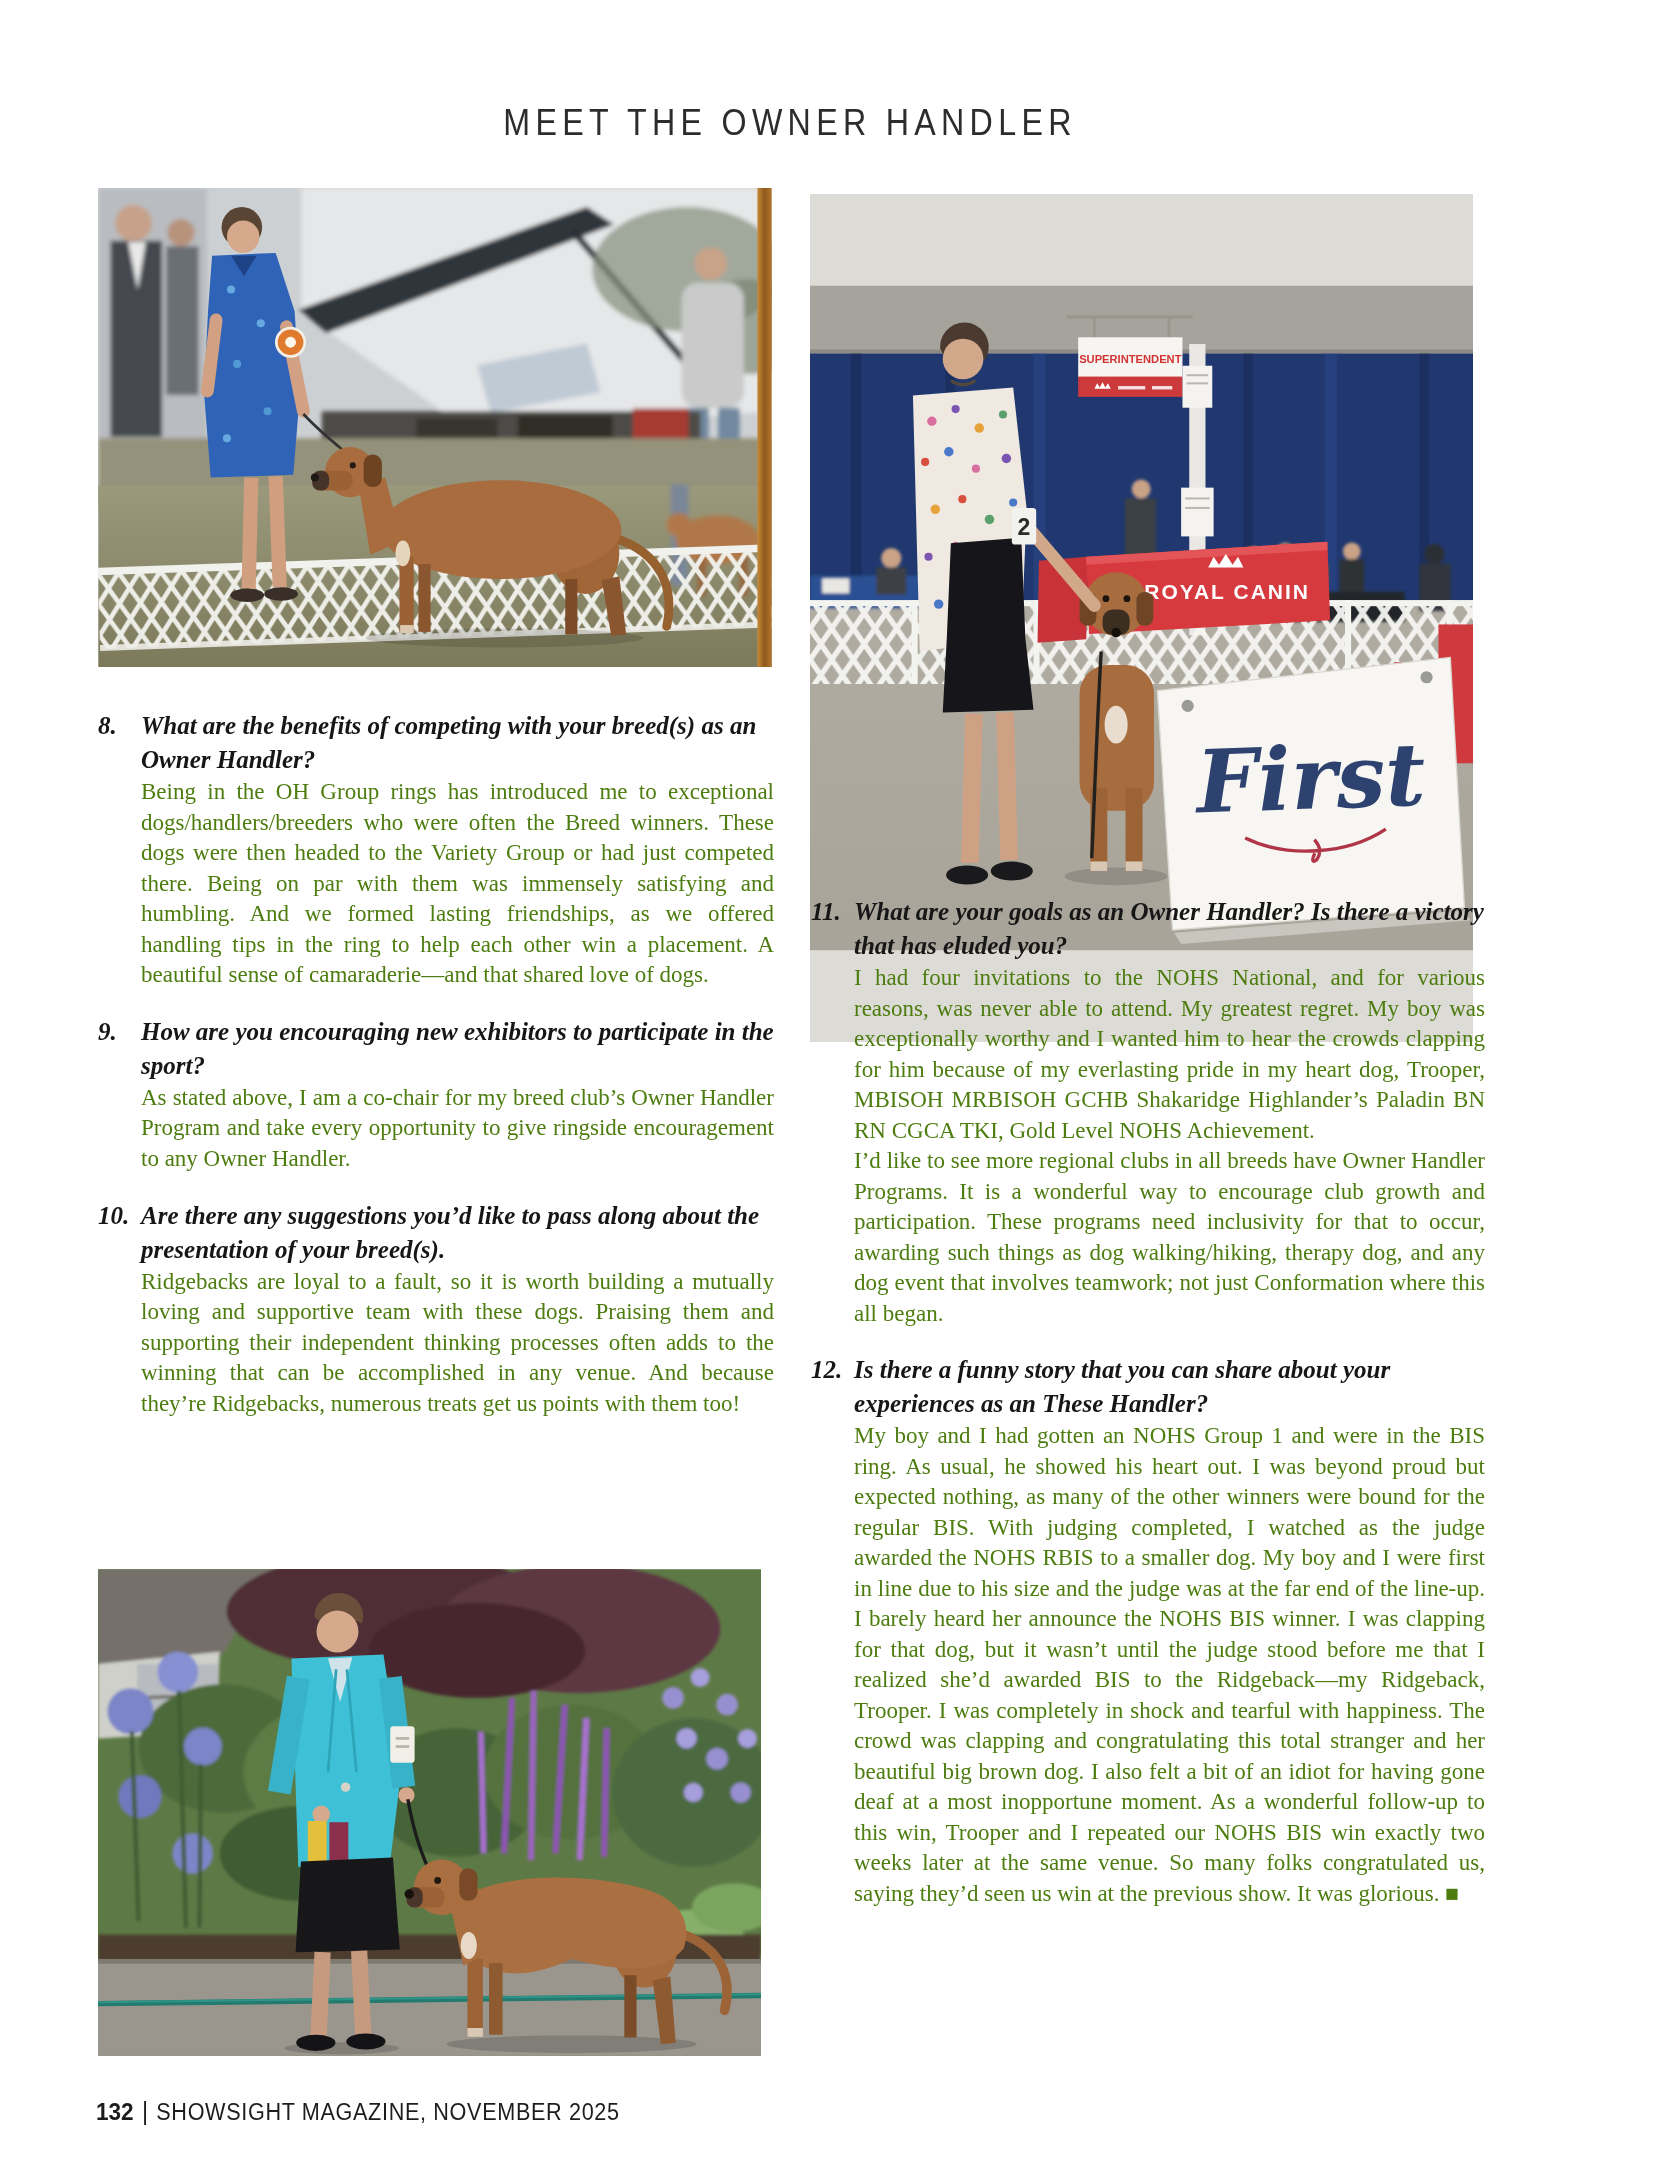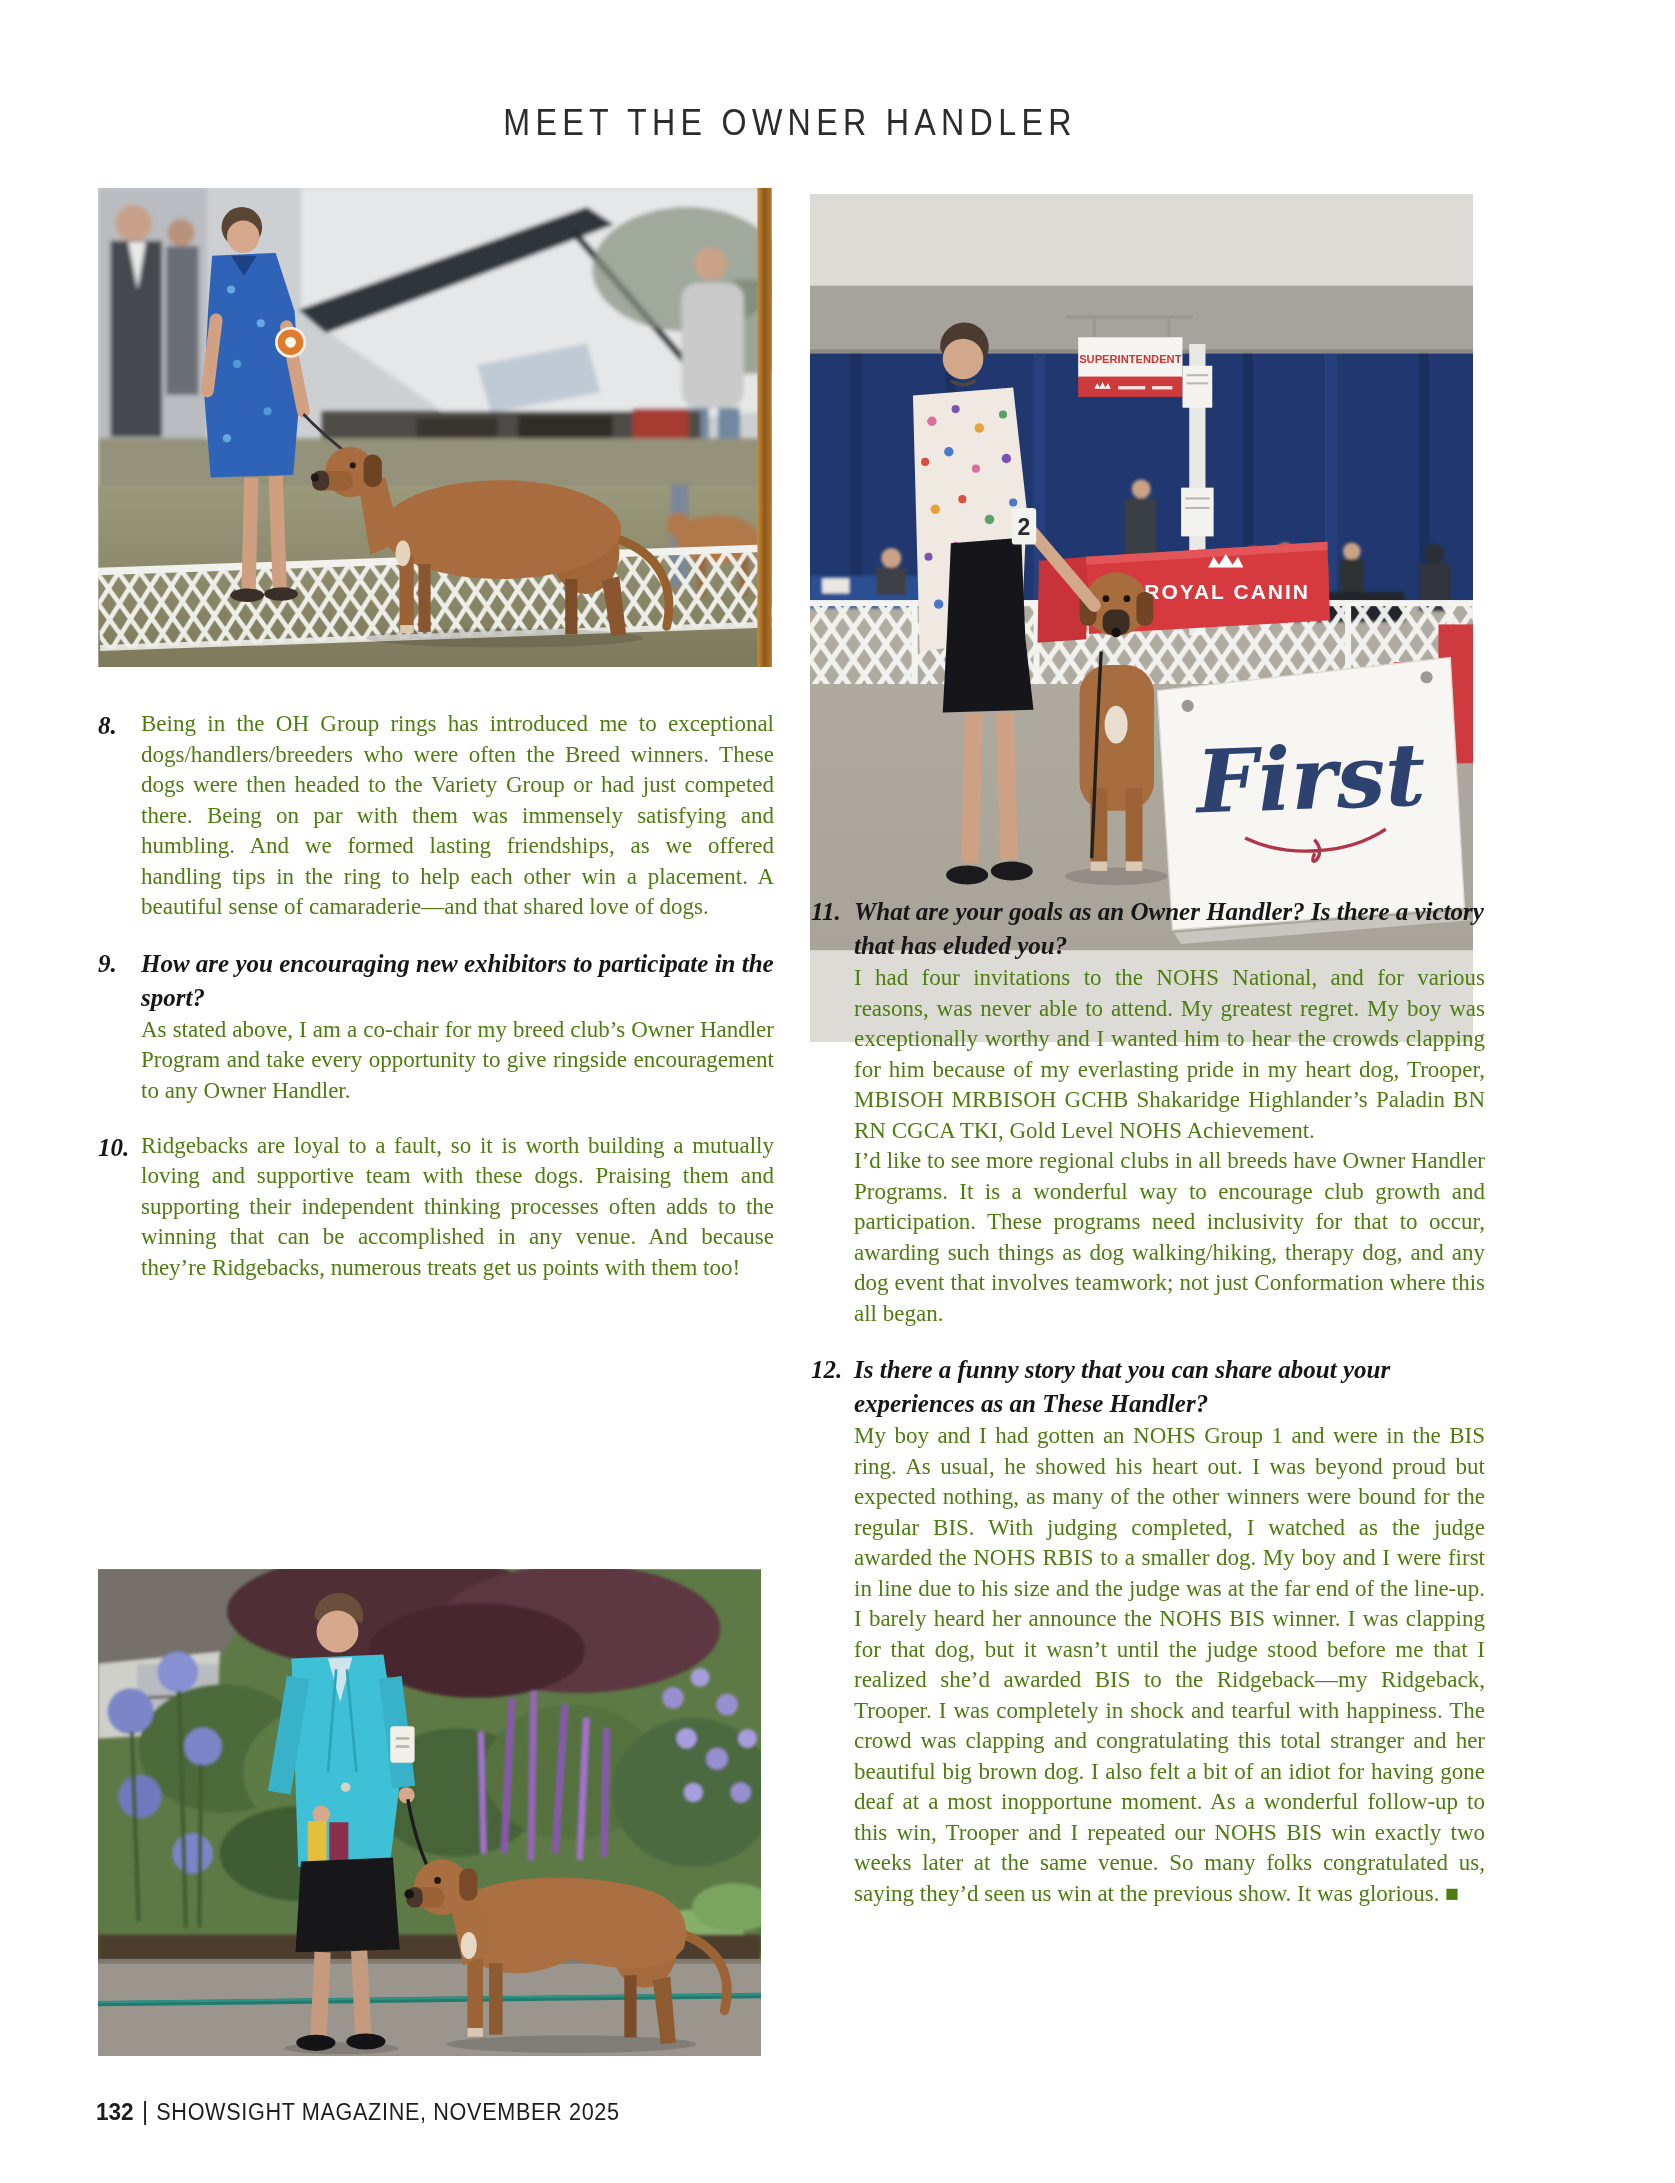--- a/index.html
+++ b/index.html
@@ -277,29 +277,31 @@
       <circle cx="916" cy="584" r="9" fill="#9a9a96"></circle>
       <text x="740" y="772" text-anchor="middle" class="script-first" font-size="128" fill="#2e4270">First</text>
       <path d="M640,812 C700,844 790,842 848,806 M742,818 C764,842 728,864 742,838" stroke="#b03548" stroke-width="5" fill="none"></path>
     </g>
   </svg>
   </div>
 
   <div class="col col-left">
     <div class="qa">
       <span class="q-num">8.</span>
+      <span class="q-text">What are the benefits of competing with your breed(s) as an Owner Handler?</span>
       <p class="answer">Being in the OH Group rings has introduced me to exceptional dogs/handlers/breeders who were often the Breed winners. These dogs were then headed to the Variety Group or had just competed there. Being on par with them was immensely satisfying and humbling. And we formed lasting friendships, as we offered handling tips in the ring to help each other win a placement. A beautiful sense of camaraderie—and that shared love of dogs.</p>
     </div>
     <div class="qa">
       <span class="q-num">9.</span>
       <span class="q-text">How are you encouraging new exhibitors to participate in the sport?</span>
       <p class="answer">As stated above, I am a co-chair for my breed club’s Owner Handler Program and take every opportunity to give ringside encouragement to any Owner Handler.</p>
     </div>
     <div class="qa">
       <span class="q-num">10.</span>
+      <span class="q-text">Are there any suggestions you’d like to pass along about the presentation of your breed(s).</span>
       <p class="answer">Ridgebacks are loyal to a fault, so it is worth building a mutually loving and supportive team with these dogs. Praising them and supporting their independent thinking processes often adds to the winning that can be accomplished in any venue. And because they’re Ridgebacks, numerous treats get us points with them too!</p>
     </div>
   </div>
 
   <div class="photo" style="left:98px;top:1569px;width:663px;height:487px;">
   <svg viewBox="0 0 980 719" xmlns="http://www.w3.org/2000/svg">
     <defs>
           <filter id="soft3">
             <feGaussianBlur stdDeviation="2.5"></feGaussianBlur>
           </filter>

